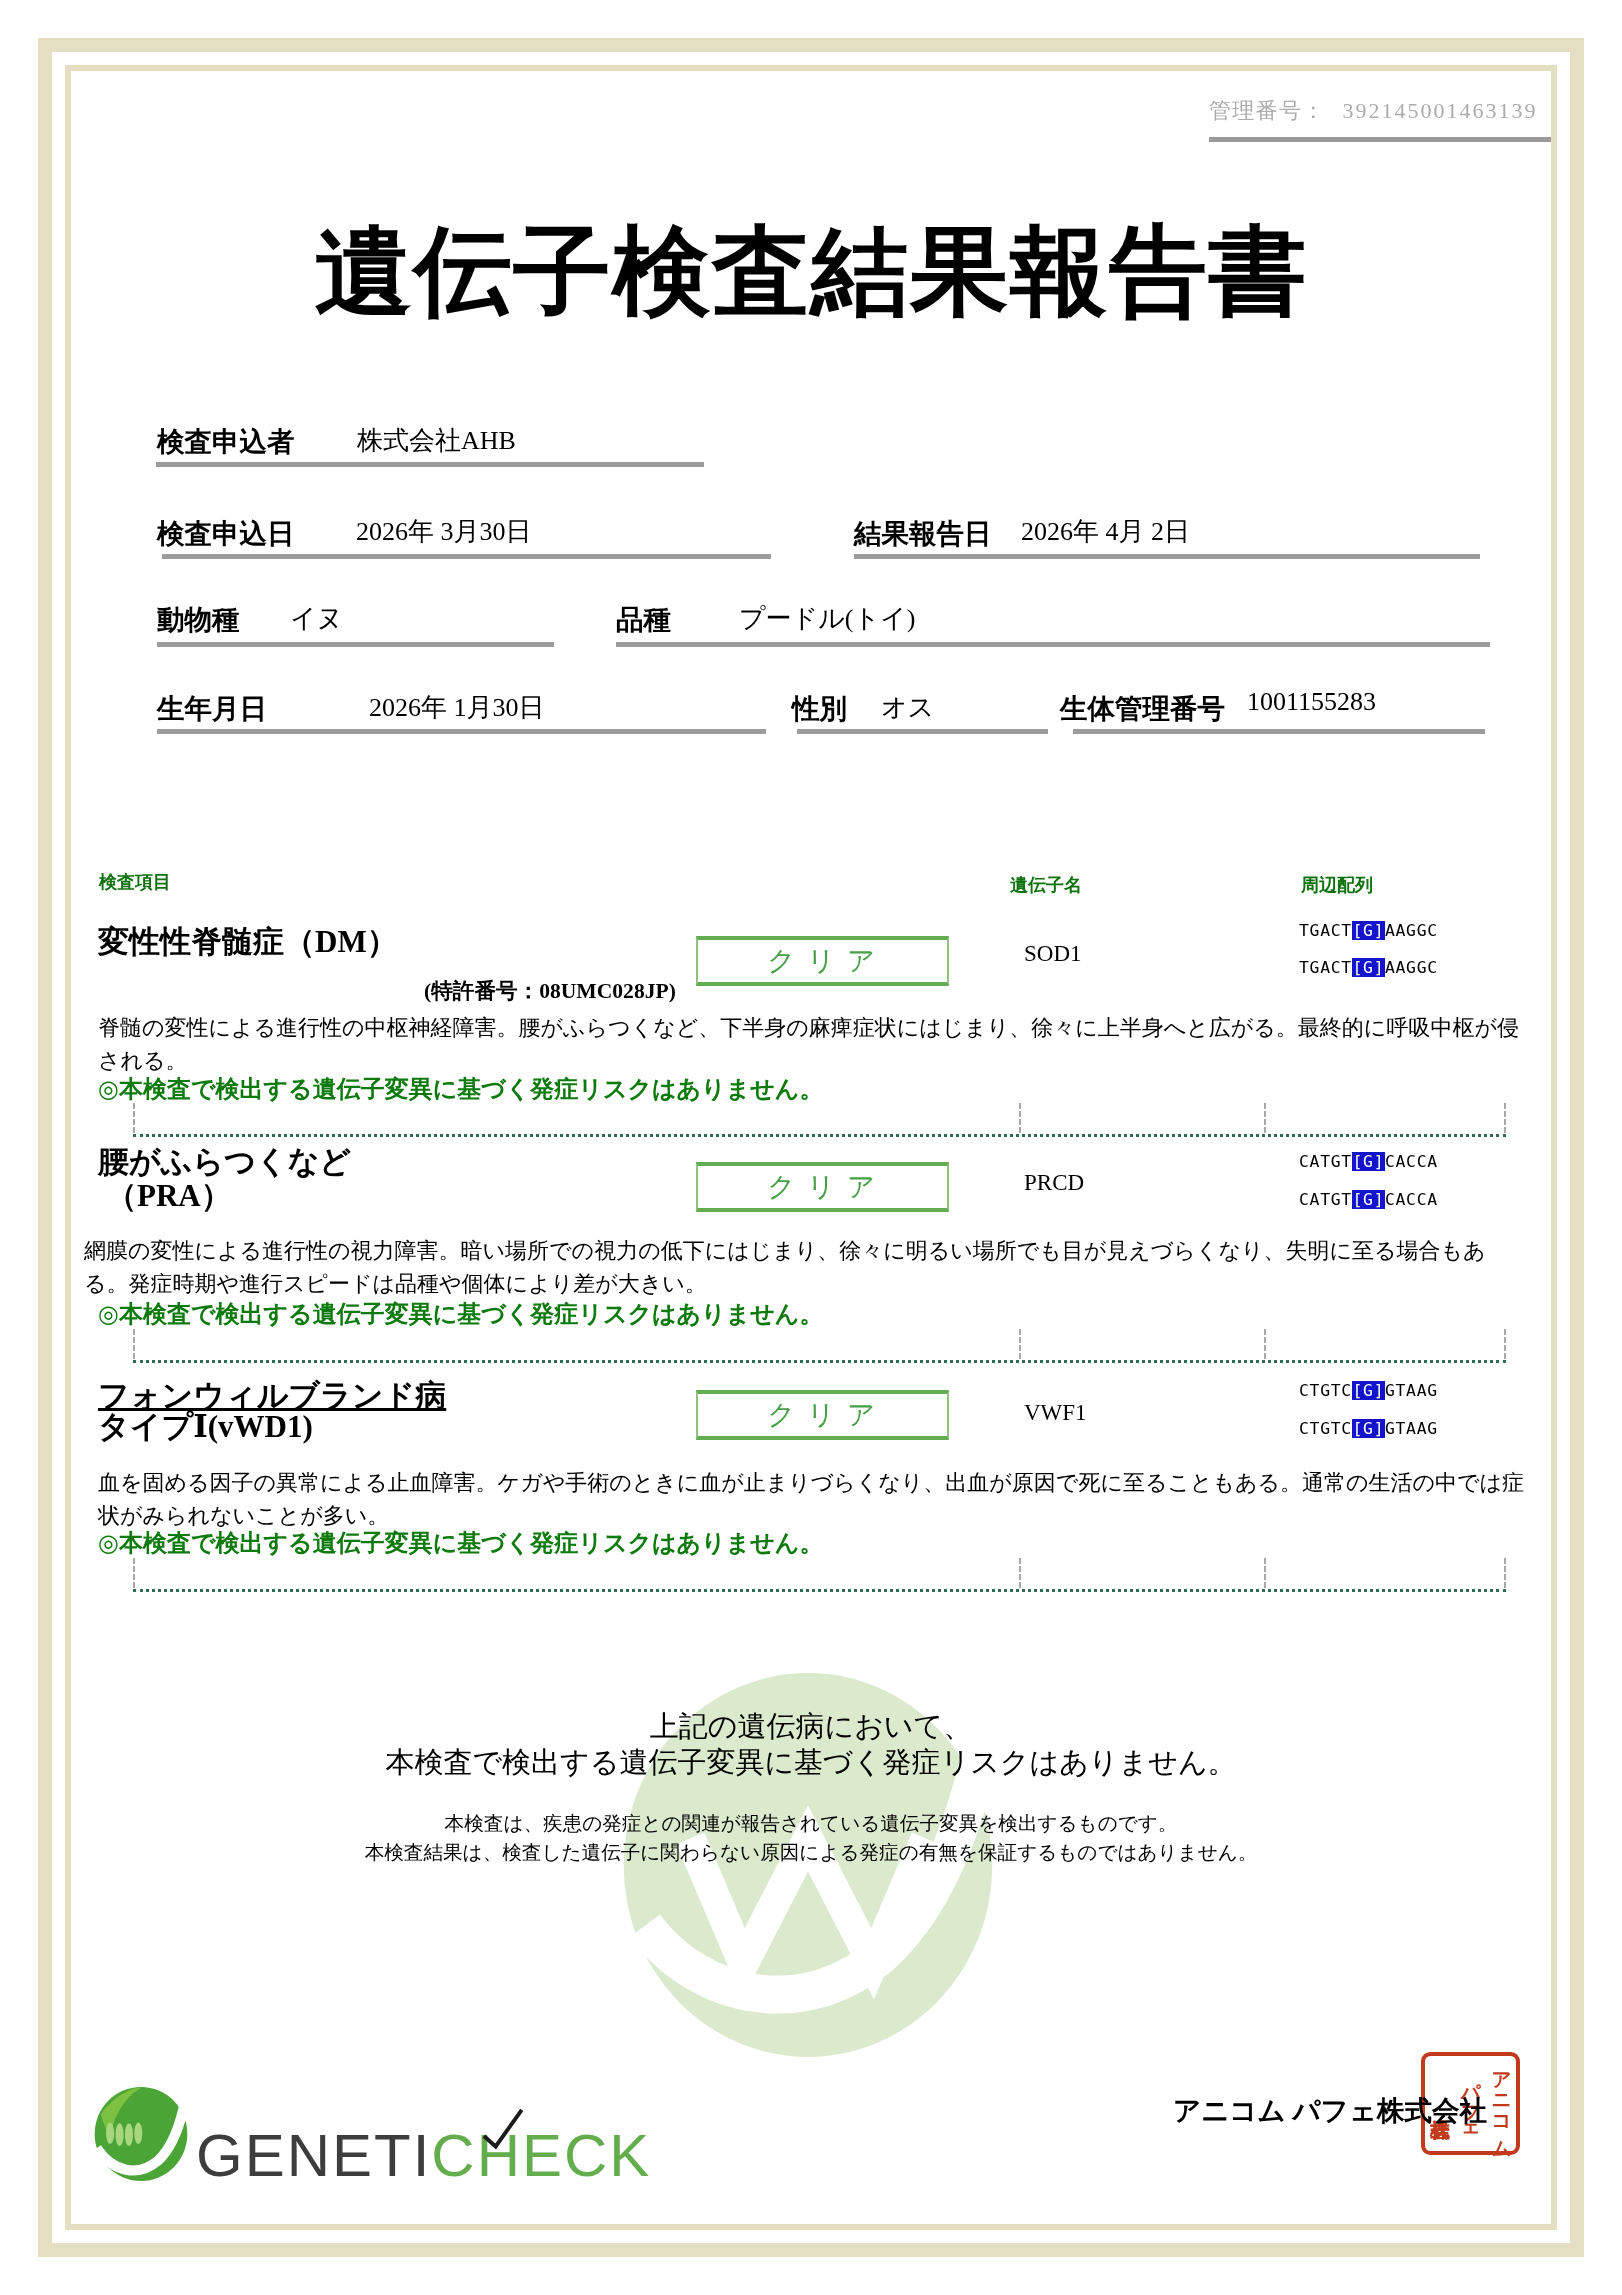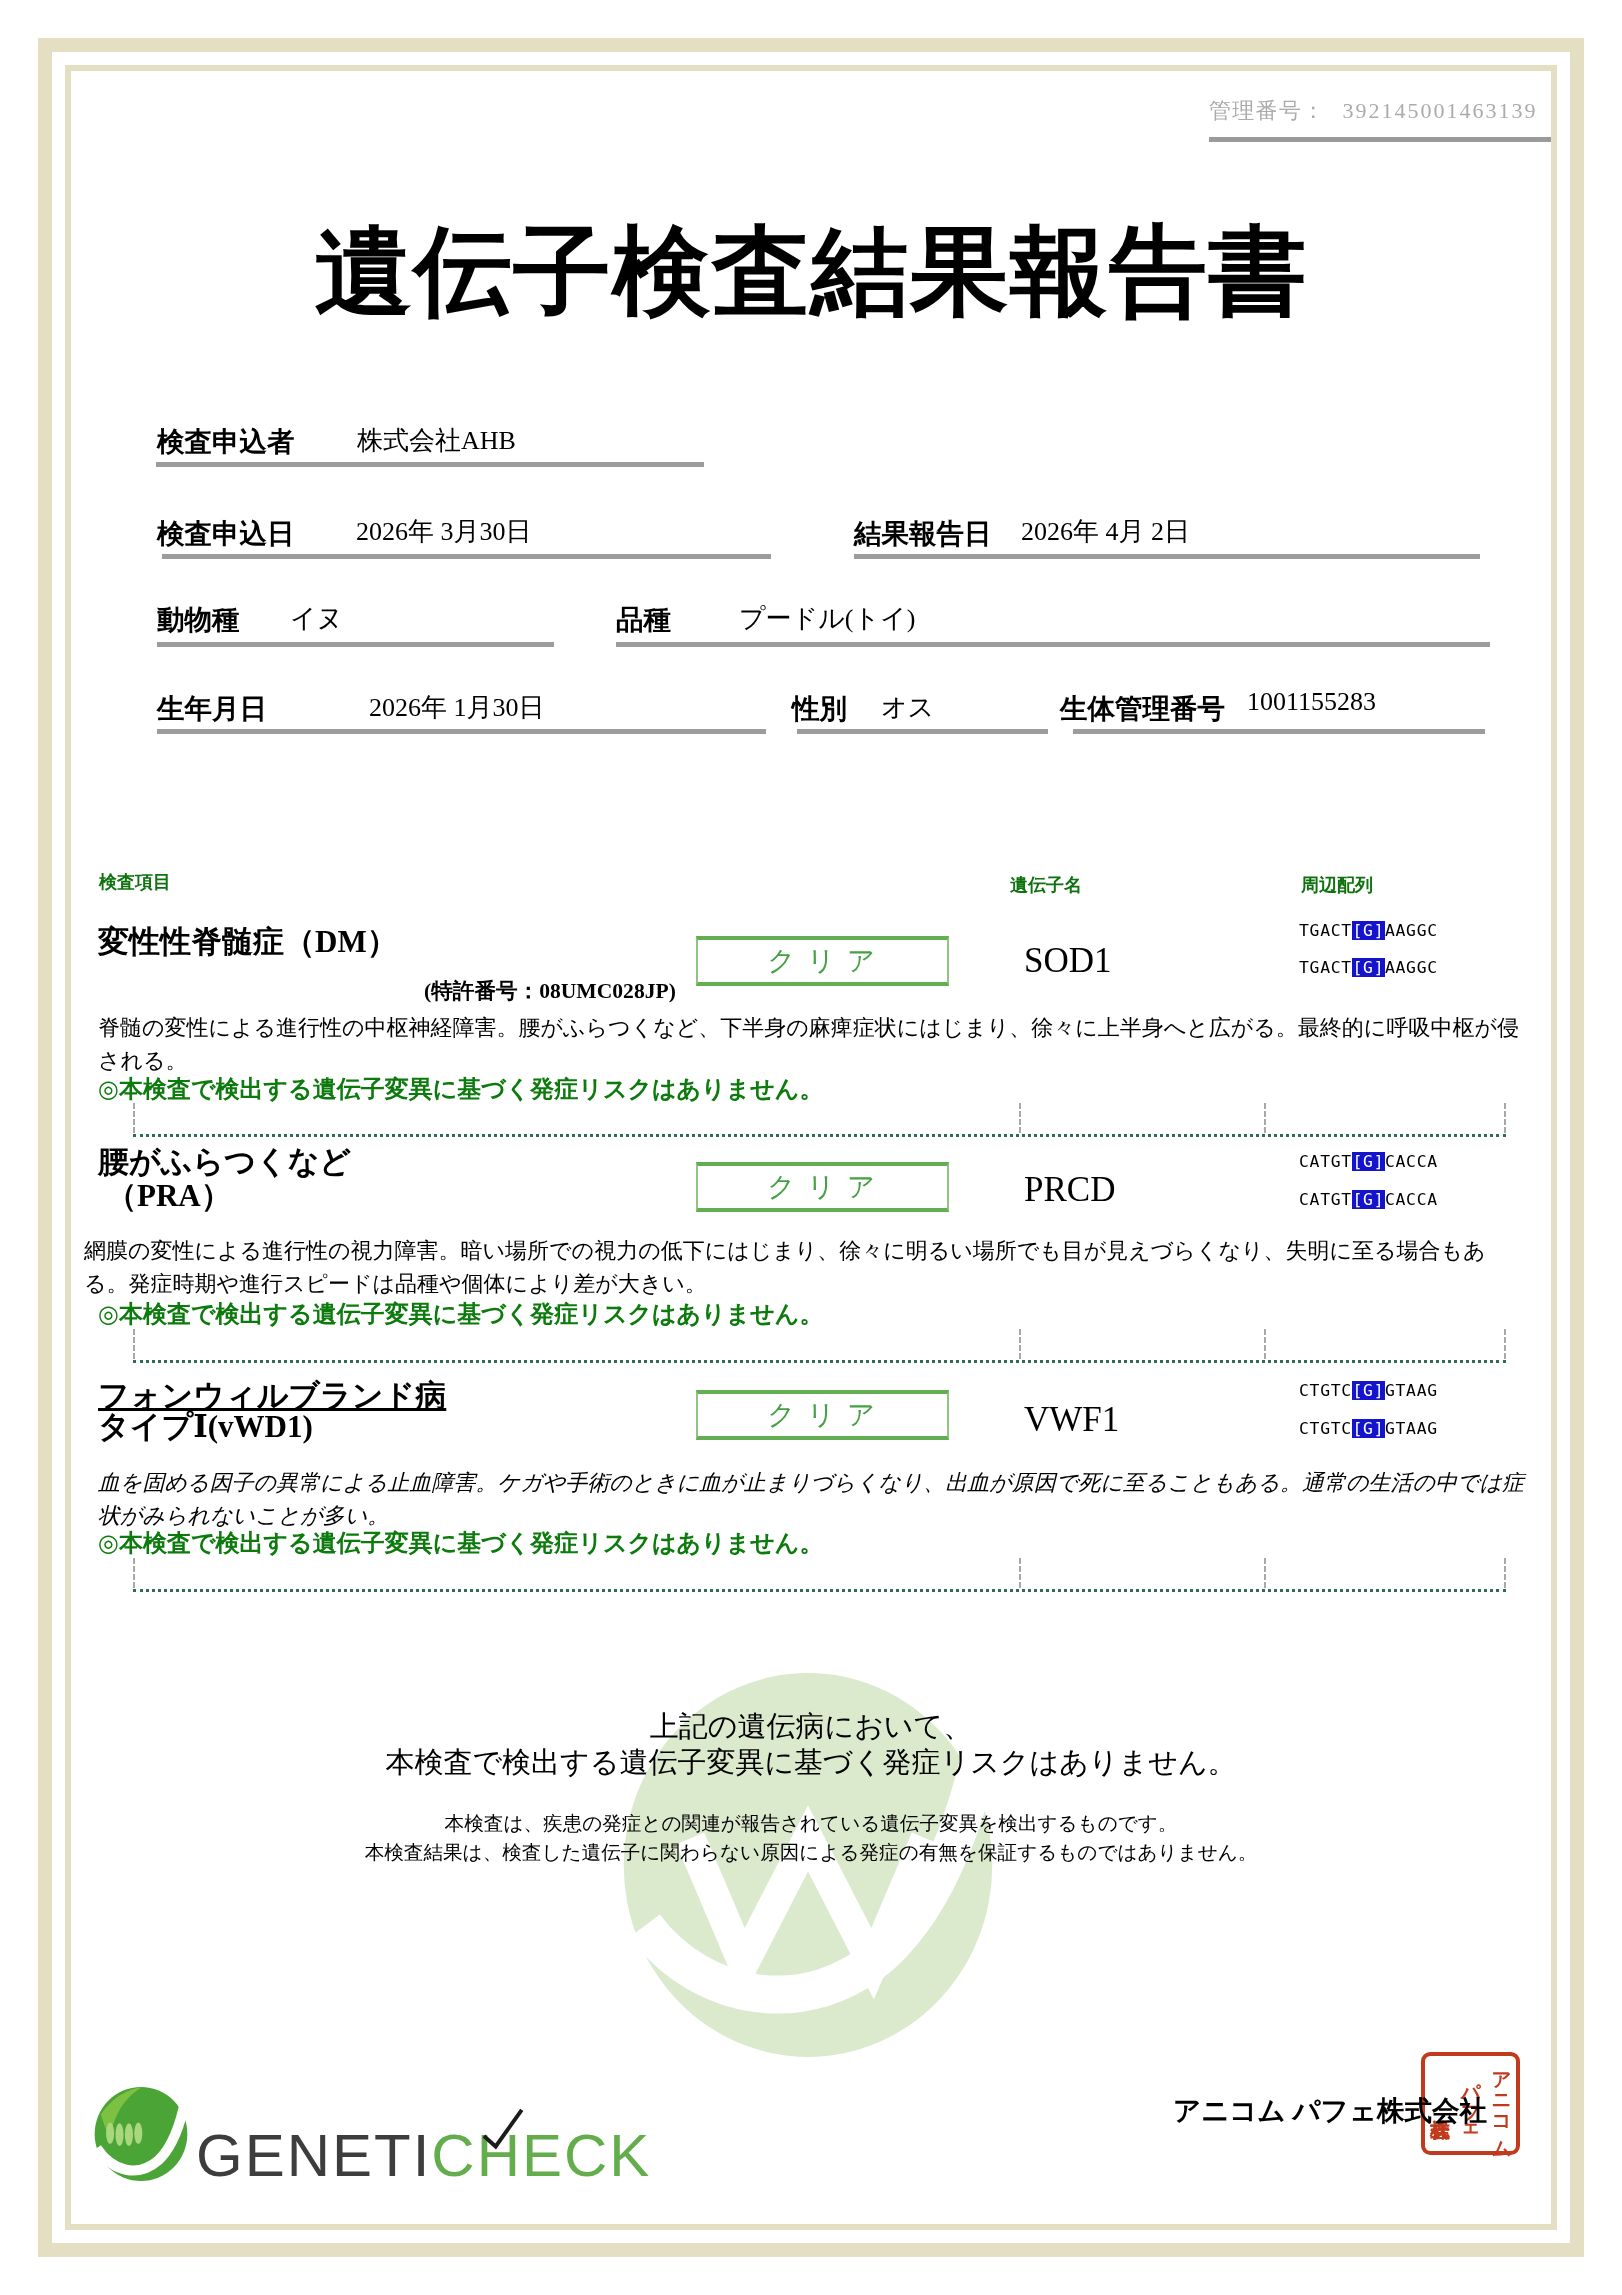--- a/index.html
+++ b/index.html
@@ -24,21 +24,21 @@
   
   .colhead{font-size:18px;font-weight:bold;color:#0f720f;white-space:nowrap;}
   
   .iname{font-size:31px;font-weight:bold;white-space:nowrap;}
   .ipatent{font-size:21.6px;font-weight:600;white-space:nowrap;}
   .btn{width:253px;height:50px;border-top:4.6px solid #63ad52;border-bottom:4.6px solid #63ad52;
     border-left:2px solid #8fc47e;border-right:2px solid #8fc47e;
     display:flex;align-items:center;justify-content:center;
     color:#46a046;font-size:27.5px;letter-spacing:11.8px;padding-left:9.2px;
     font-family:"Liberation Sans","DejaVu Sans",sans-serif;box-sizing:border-box;}
-  .gene{font-size:35px;white-space:nowrap;}
+  .gene{font-size:23px;white-space:nowrap;}
   .seq{font-size:16.4px;font-family:"DejaVu Sans Mono","Liberation Mono",monospace;white-space:nowrap;letter-spacing:0.7px;}
   .seq .mut{background:#1414cc;color:#ffffff;padding:0 0.7px;}
   .desc{font-size:22px;line-height:33px;width:1433px;}
   .risk{font-size:24px;font-weight:bold;color:#0c7a0c;white-space:nowrap;}
   .sep{left:133px;width:1373px;height:34px;border-bottom:3.9px dotted #2e6b50;}
   .sep .tick{position:absolute;bottom:1.3px;height:30px;width:0;border-left:2px dashed #a8a8a8;}
   
   .sum{left:0;width:1622px;text-align:center;font-family:"Liberation Sans","DejaVu Sans",sans-serif;}
   .sum.big{font-size:29px;}
   .sum.small{font-size:19.6px;}
@@ -151,21 +151,21 @@
 <div class="abs btn" style="left:696px;top:1390px;">
   <span>クリア</span>
 </div>
 <span class="abs gene" style="left:1024px;top:1400px;">VWF1</span>
 <div class="abs seq" style="left:1299px;top:1381px;">
   <span>CTGTC</span><span class="mut">[G]</span><span>GTAAG</span>
 </div>
 <div class="abs seq" style="left:1299px;top:1419px;">
   <span>CTGTC</span><span class="mut">[G]</span><span>GTAAG</span>
 </div>
-<div class="abs desc" style="left:98px;top:1466px;font-style:italic;">血を固める因子の異常による止血障害。ケガや手術のときに血が止まりづらくなり、出血が原因で死に至ることもある。通常の生活の中では症状がみられないことが多い。</div>
+<div class="abs desc" style="left:98px;top:1466px;">血を固める因子の異常による止血障害。ケガや手術のときに血が止まりづらくなり、出血が原因で死に至ることもある。通常の生活の中では症状がみられないことが多い。</div>
 <span class="abs risk" style="left:98px;top:1527px;">◎本検査で検出する遺伝子変異に基づく発症リスクはありません。</span>
 <div class="abs sep" style="top:1555px;">
   <div class="tick" style="left:0;"></div>
   <div class="tick" style="left:886px;"></div>
   <div class="tick" style="left:1131px;"></div>
   <div class="tick" style="left:1371px;"></div>
 </div>
 
 <div class="abs sum big" style="top:1707px;">上記の遺伝病において、</div>
 <div class="abs sum big" style="top:1743px;">本検査で検出する遺伝子変異に基づく発症リスクはありません。</div>

